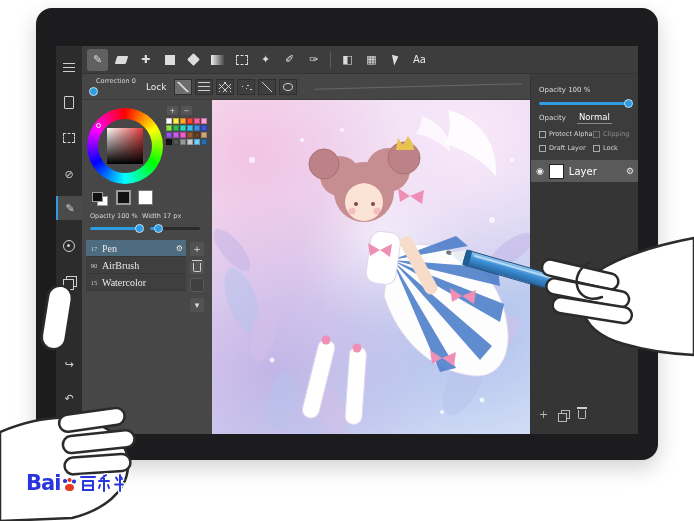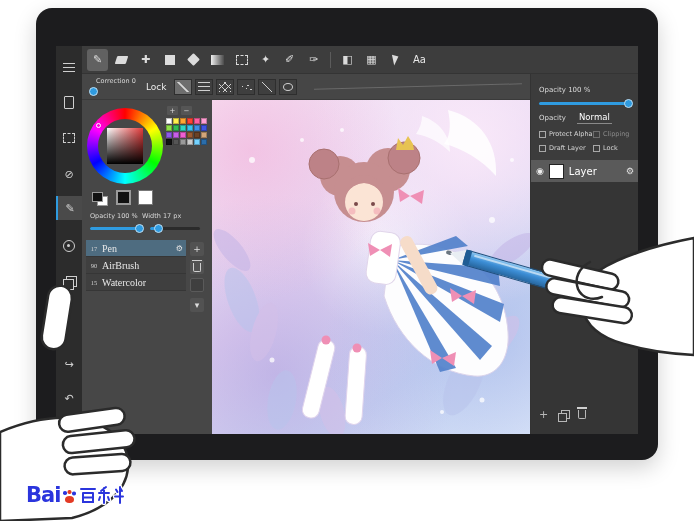--- a/index.html
+++ b/index.html
@@ -139,21 +139,21 @@
   .stylus-tip { position:absolute; left:0; top:0; width:0; height:0;
     border-top:8px solid transparent; border-bottom:8px solid transparent; border-right:16px solid #e9eef3; }
   .stylus-nib { position:absolute; left:-4px; top:6px; width:6px; height:4px; background:#6b7680; border-radius:2px; }
   .stylus-hl { position:absolute; left:24px; right:8px; top:3px; height:2px; background:rgba(255,255,255,.55); border-radius:2px; }
 
   
   .hands { position:absolute; left:0; top:0; z-index:40; pointer-events:none; }
 
   
   .wm { position:absolute; left:26px; top:473px; z-index:60; display:flex; align-items:flex-end; gap:2px; }
-  .wm-bai { font-size:21px; font-weight:bold; color:#2b35dd; letter-spacing:-1px; line-height:1;margin-top:12px; }
+  .wm-bai { font-size:21px; font-weight:bold; color:#2b35dd; letter-spacing:-1px; line-height:1; }
   .paw { position:relative; width:13px; height:14px; margin:0 1px 2px 1px; }
   .paw::before { content:""; position:absolute; left:2px; top:6px; width:9px; height:7px;
     background:#e33a24; border-radius:50% 50% 45% 45%; }
   .paw::after { content:""; position:absolute; left:0; top:1px; width:3.5px; height:3.5px; border-radius:50%;
     background:#2b35dd; box-shadow:4.5px -1px 0 #e33a24, 9px 0.5px 0 #2b35dd; }
   .wm-cjk { margin-bottom:1px; }
 </style>
 </head>
 <body>
 

